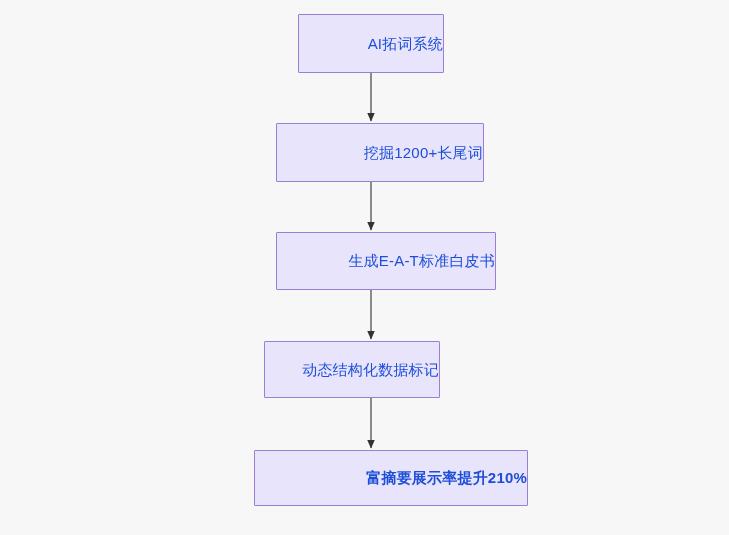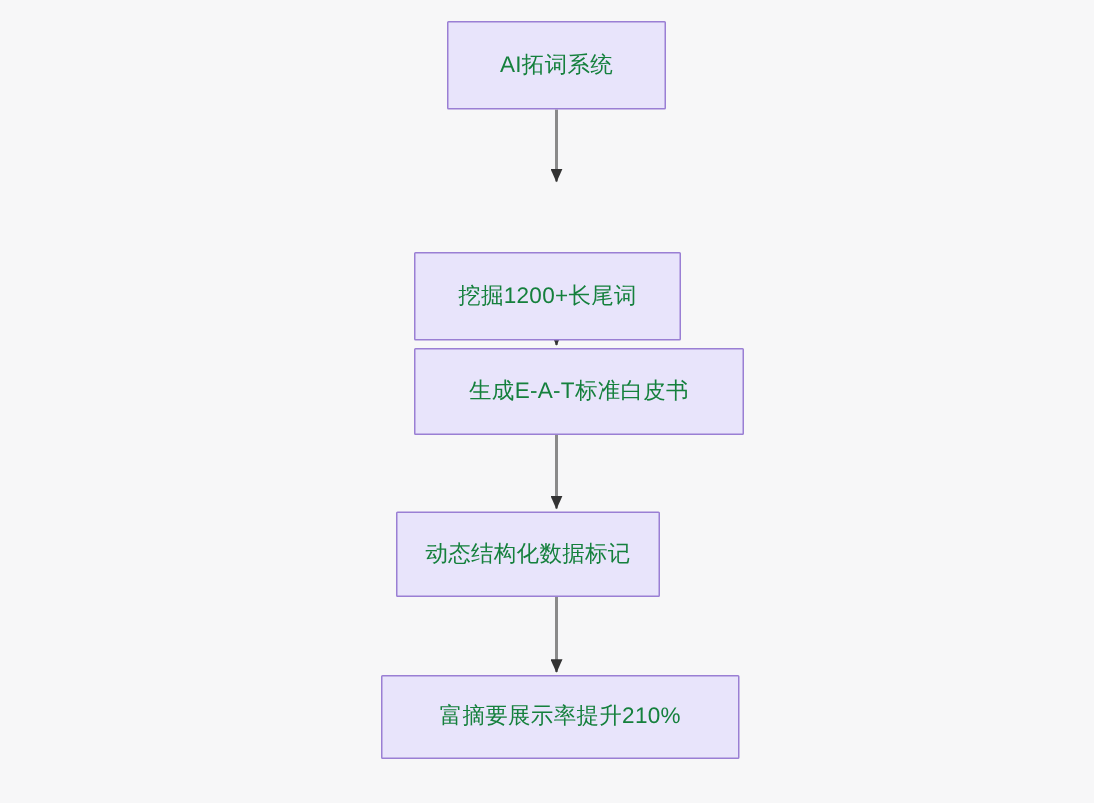--- a/index.html
+++ b/index.html
@@ -28,22 +28,22 @@
     pointer-events: none;
   }
   .node {
     position: absolute;
     box-sizing: border-box;
     background: #e8e4fb;
     border: 1.4px solid #9a7fd4;
     border-radius: 1px;
     display: flex;
     align-items: center;
-    justify-content: center;
-    color: #15803d;
+    justify-content: flex-end;
+    color: #1d4ed8;
     font-size: 15px;
     line-height: 1.2;
     letter-spacing: 0.2px;
     white-space: nowrap;
     z-index: 2;
   }
   .node-label {
     display: block;
     text-align: center;
   }
@@ -62,29 +62,29 @@
     <line x1="371" y1="73" x2="371" y2="121" stroke="#8a8a8a" stroke-width="2" marker-end="url(#arrowhead)"></line>
     <line x1="371" y1="182" x2="371" y2="230" stroke="#8a8a8a" stroke-width="2" marker-end="url(#arrowhead)"></line>
     <line x1="371" y1="290" x2="371" y2="339" stroke="#8a8a8a" stroke-width="2" marker-end="url(#arrowhead)"></line>
     <line x1="371" y1="398" x2="371" y2="448" stroke="#8a8a8a" stroke-width="2" marker-end="url(#arrowhead)"></line>
   </svg>
 
   <div class="node" style="left:298px; top:14px; width:146px; height:59px;">
     <span class="node-label">AI拓词系统</span>
   </div>
 
-  <div class="node" style="left:276px; top:123px; width:178px; height:59px;margin-top:45px;">
+  <div class="node" style="left:276px; top:123px; width:208px; height:59px;">
     <span class="node-label">挖掘1200+长尾词</span>
   </div>
 
   <div class="node" style="left:276px; top:232px; width:220px; height:58px;">
     <span class="node-label">生成E-A-T标准白皮书</span>
   </div>
 
   <div class="node" style="left:264px; top:341px; width:176px; height:57px;">
     <span class="node-label">动态结构化数据标记</span>
   </div>
 
-  <div class="node" style="left:254px; top:450px; width:239px; height:56px;">
+  <div class="node" style="left:254px; top:450px; width:274px; height:56px;font-weight:bold;">
     <span class="node-label">富摘要展示率提升210%</span>
   </div>
 
 </div>
 
 </body></html>

